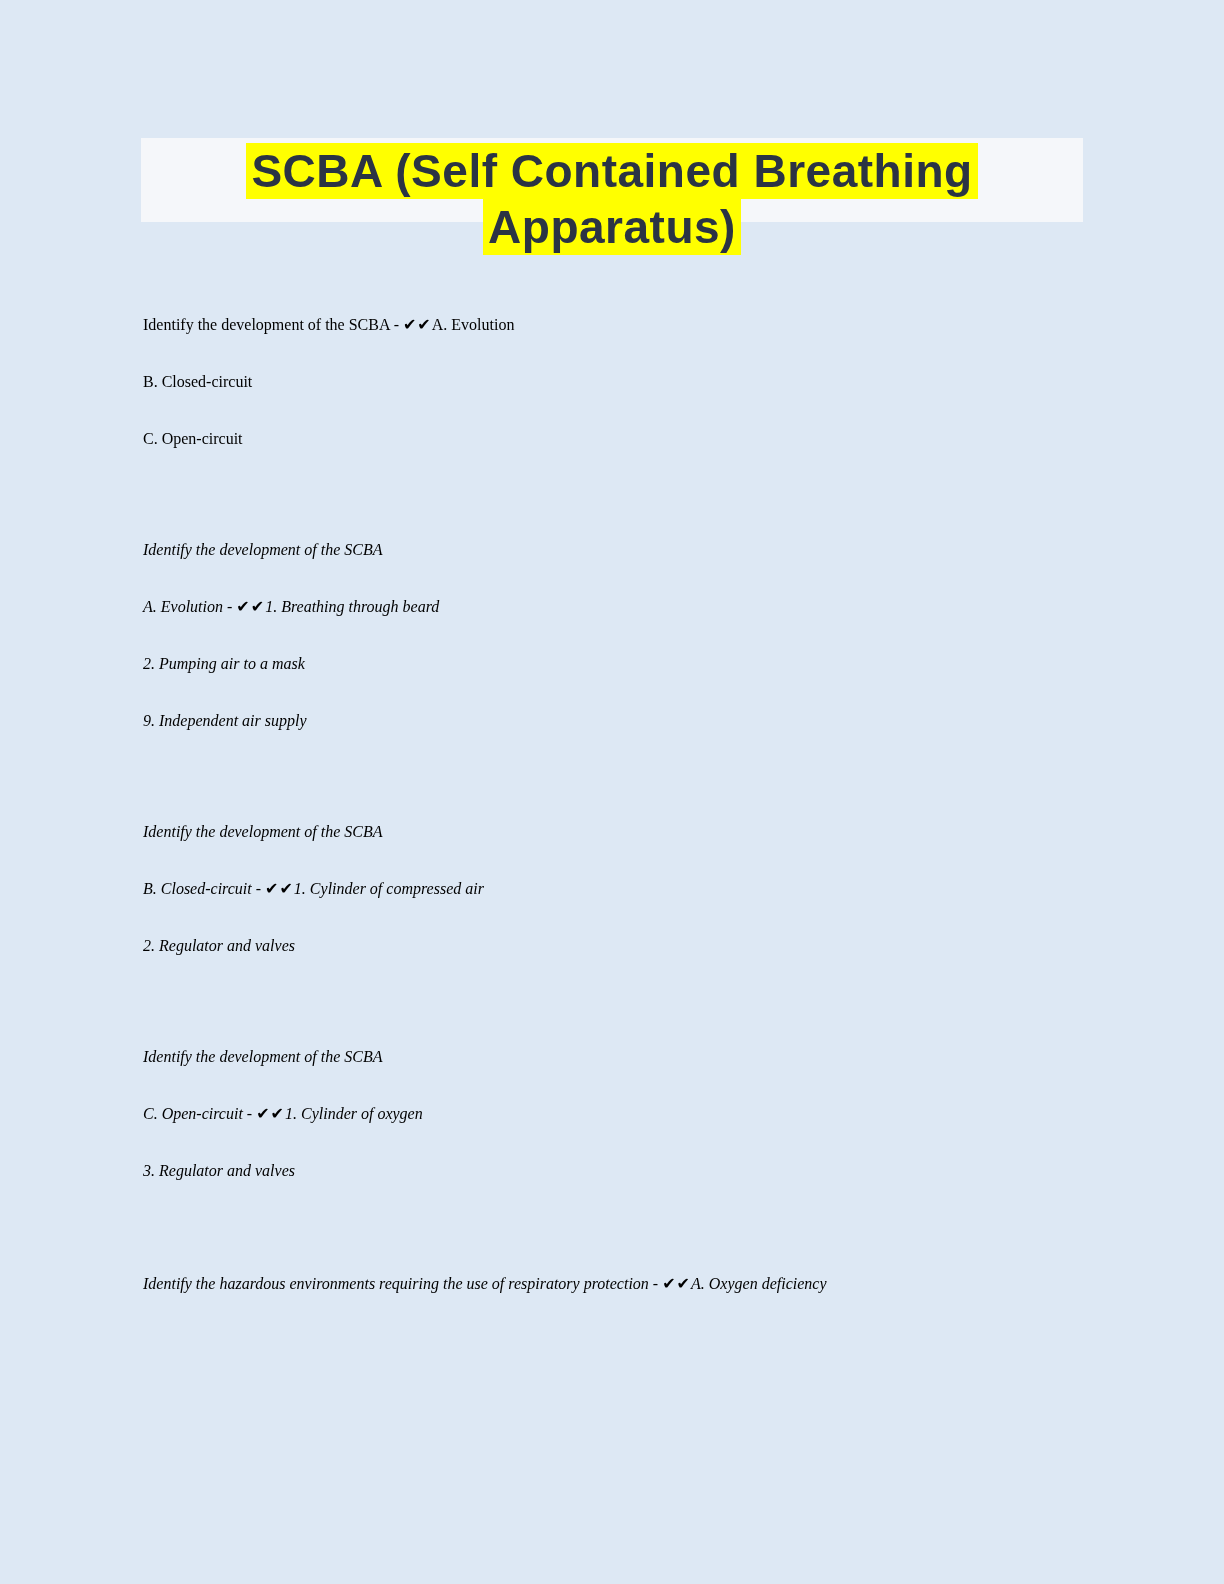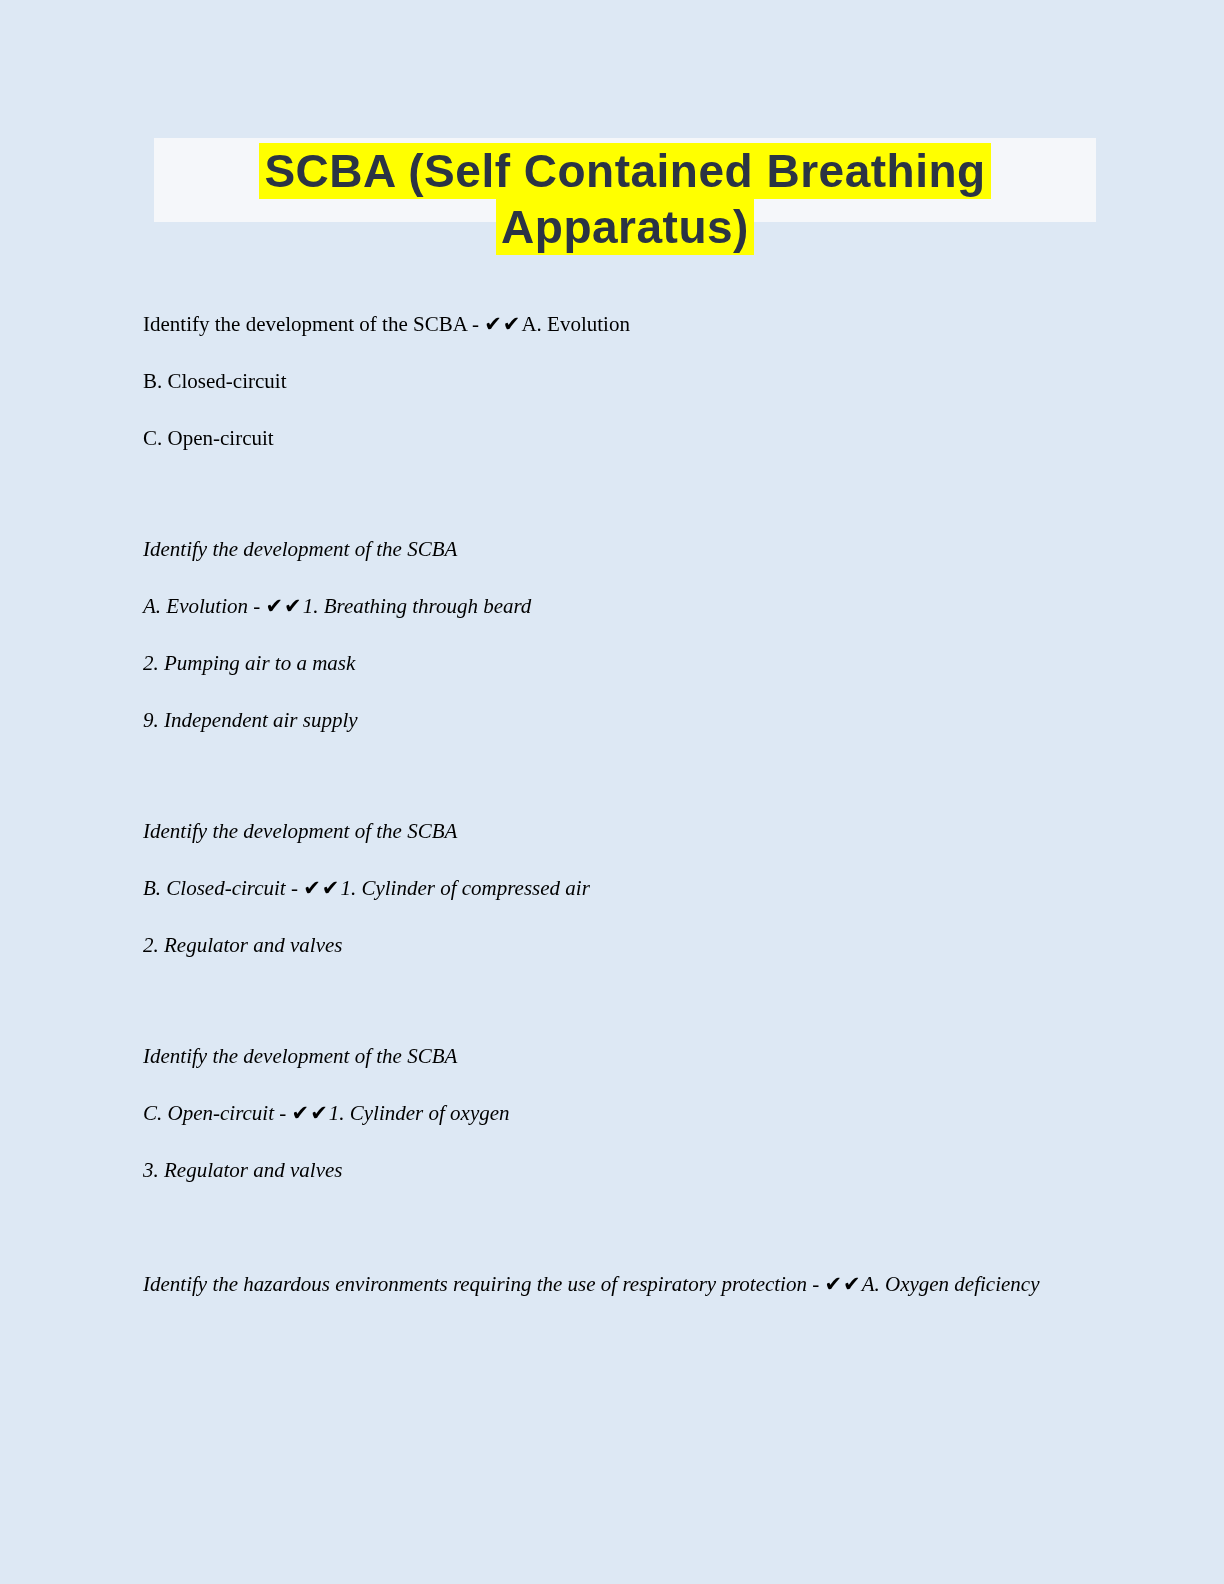--- a/index.html
+++ b/index.html
@@ -10,21 +10,21 @@
     width: 1224px;
     height: 1584px;
     position: relative;
     overflow: hidden;
     background: var(--page-bg, #dde8f4);
     font-family: "Liberation Serif", serif;
     color: #000000;
   }
   .title-box {
     position: absolute;
-    left: 154px;
+    left: 141px;
     top: 138px;
     width: 942px;
     height: 84px;
     background: var(--box-bg, #f5f7fa);
   }
   .doc-title {
     margin: 0;
     padding: 5px 60px 0 60px;
     text-align: center;
     font-family: "Liberation Sans", sans-serif;
@@ -49,21 +49,21 @@
   }
   .qa-group {
     margin: 0;
   }
   .qa-group + .qa-group {
     margin-top: 54px;
     font-style: italic;
   }
   .qa-line {
     margin: 0;
-    font-size: 21px;
+    font-size: 16px;
     line-height: 57px;
     white-space: normal;
   }
   .qa-group.last .qa-line {
     line-height: 62px;
   }
   .check {
     font-family: "DejaVu Sans", sans-serif;
     letter-spacing: 1px;
   }

